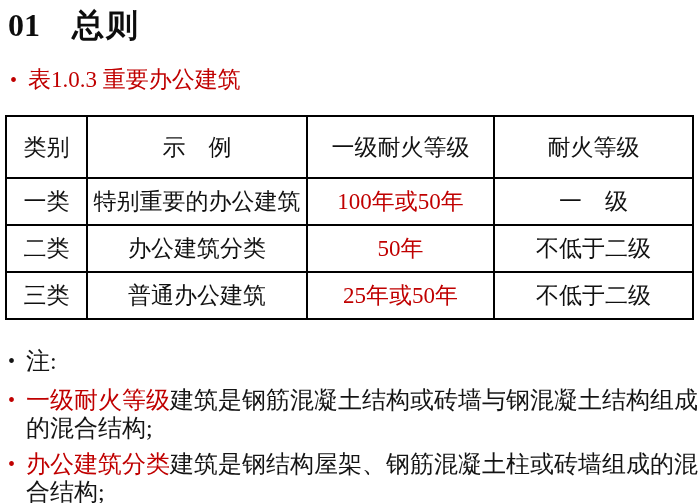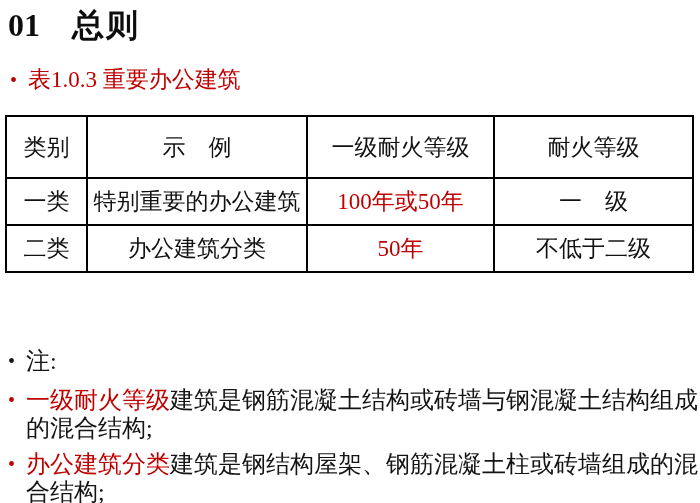--- a/index.html
+++ b/index.html
@@ -104,20 +104,26 @@
         <td>特别重要的办公建筑</td>
         <td class="red-cell">100年或50年</td>
         <td>一　级</td>
       </tr>
       <tr class="data-row">
         <td>二类</td>
         <td>办公建筑分类</td>
         <td class="red-cell">50年</td>
         <td>不低于二级</td>
       </tr>
+      <tr class="data-row">
+        <td>三类</td>
+        <td>普通办公建筑</td>
+        <td class="red-cell">25年或50年</td>
+        <td>不低于二级</td>
+      </tr>
     </tbody>
   </table>
 
   <div class="note note-0">
     <span class="bullet black-bullet">•</span>
     <p class="note-text"><span>注:</span></p>
   </div>
 
   <div class="note note-1">
     <span class="bullet red-bullet">•</span>

